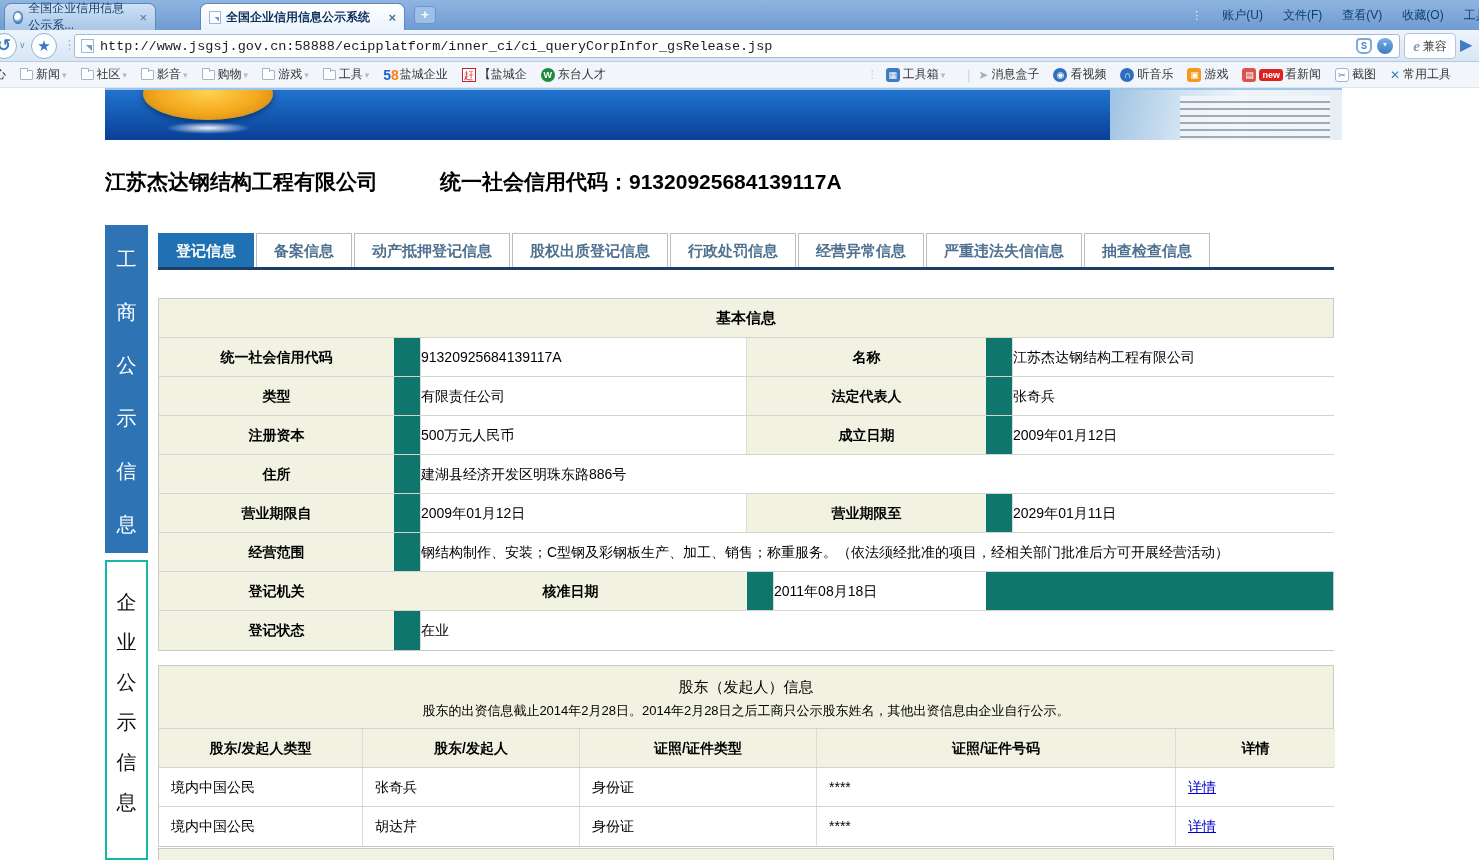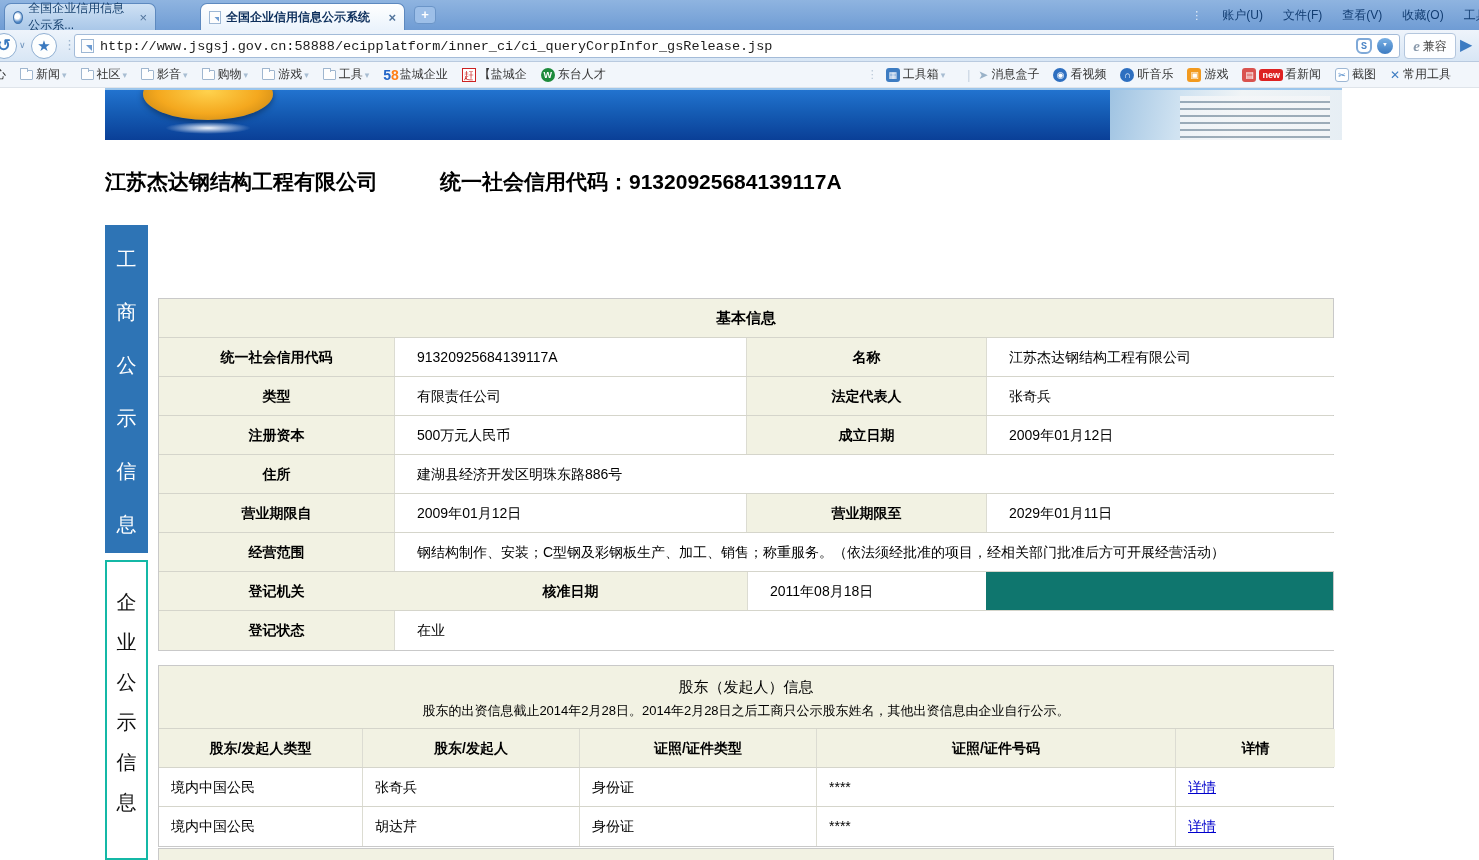--- a/index.html
+++ b/index.html
@@ -104,21 +104,21 @@
   #ptabs .uline { height:3px; background:#1c3f66; width:1176px; }
 
   .gstable { left:158px; width:1176px; border:1px solid #c9c9c9; background:#0f766e; font-size:14px; }
   #basic { top:298px; }
   .thead { background:#f2f2e3; font-weight:bold; text-align:center; line-height:38px; height:39px;
     border-bottom:1px solid #d5d5cb; font-size:15px; }
   .trow { display:grid; grid-template-columns:235px 353px 239px 349px; height:39px; border-bottom:1px solid #d5d5cb; }
   .trow:last-child { border-bottom:none; }
   .cell { line-height:38px; overflow:hidden; white-space:nowrap; }
   .cell.lbl { background:#f2f2e3; font-weight:bold; text-align:center; }
-  .cell.val { background:#fff; padding-left:22px; border-left:1px solid #dcdcd2; border-right:1px solid #dcdcd2; }
+  .cell.val { background:#fff; padding-left:0; border-left:1px solid #dcdcd2; border-right:1px solid #dcdcd2;margin-left:26px; }
   .cell.val:last-child { border-right:none; }
   .cell.span3 { grid-column:2 / 5; border-right:none; }
 
   #share { top:665px; }
   #sharehead { background:#f2f2e3; border-bottom:1px solid #d5d5cb; height:63px; text-align:center; padding-top:9px; }
   #sharetitle { font-size:15px; font-weight:normal; line-height:24px; }
   #sharesub { font-size:13px; line-height:24px; }
   .shrow { display:grid; grid-template-columns:203px 217px 237px 359px 160px; height:39px; border-bottom:1px solid #d5d5cb; }
   .shrow:last-child { border-bottom:none; }
   .shcell { line-height:38px; padding-left:12px; background:#fff; border-left:1px solid #dcdcd2; overflow:hidden; }
@@ -268,20 +268,33 @@
     <span>江苏杰达钢结构工程有限公司</span><span class="gap"></span><span>统一社会信用代码：91320925684139117A</span>
   </div>
 
   <div id="side1" class="sideitem abs">
     <span class="vtext">工商公示信息</span>
   </div>
   <div id="side2" class="sideitem abs">
     <span class="vtext">企业公示信息</span>
   </div>
 
+  <div id="ptabs" class="abs">
+    <div class="row">
+      <span class="ptab on">登记信息</span>
+      <span class="ptab">备案信息</span>
+      <span class="ptab">动产抵押登记信息</span>
+      <span class="ptab">股权出质登记信息</span>
+      <span class="ptab">行政处罚信息</span>
+      <span class="ptab">经营异常信息</span>
+      <span class="ptab">严重违法失信信息</span>
+      <span class="ptab">抽查检查信息</span>
+    </div>
+    <div class="uline"></div>
+  </div>
 
   <div id="basic" class="gstable abs">
     <div class="thead">基本信息</div>
     <div class="trow">
       <div class="cell lbl">统一社会信用代码</div>
       <div class="cell val">91320925684139117A</div>
       <div class="cell lbl">名称</div>
       <div class="cell val">江苏杰达钢结构工程有限公司</div>
     </div>
     <div class="trow">

